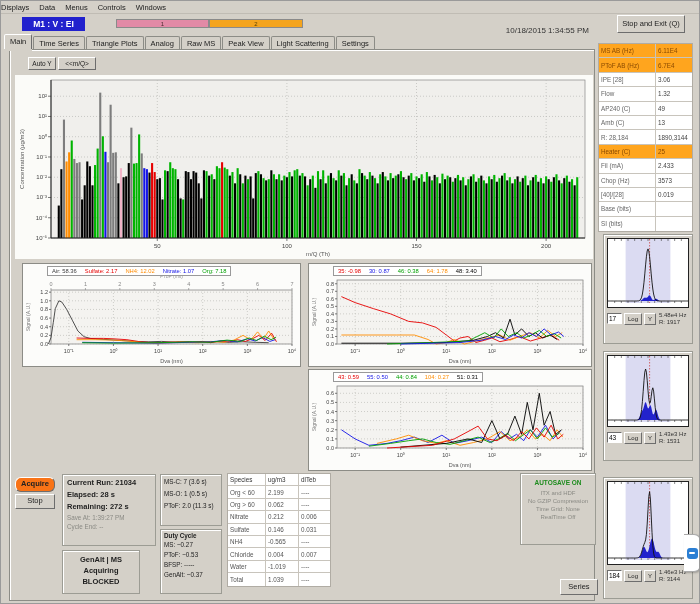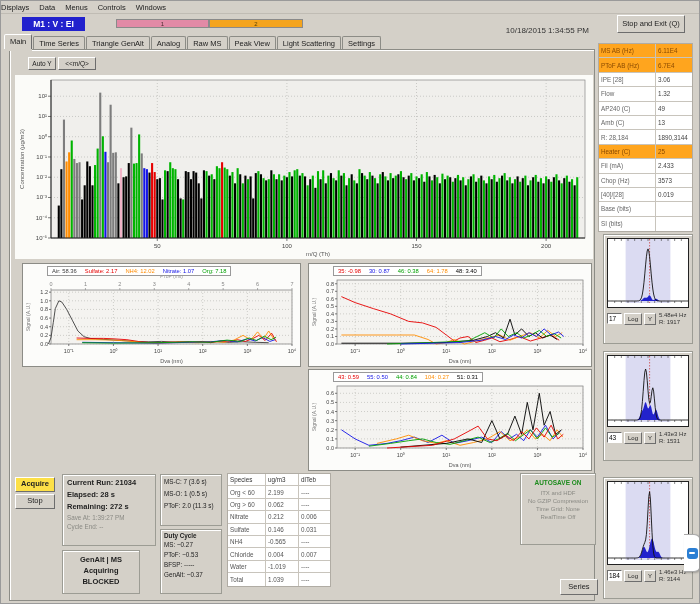--- a/index.html
+++ b/index.html
@@ -55,21 +55,21 @@
   .st-val { flex:1; padding-left:2px; color:#444; }
   .st-row.hl { background:#ffa51e; }
   .st-row.hl .st-label, .st-row.hl .st-val { color:#8a4a00; }
   .peakbox { left:602px; width:90px; }
   .peakbox .plotwrap { margin:3px; background:#fff; border:1px solid #222; }
   .pcaption { display:flex; gap:2px; padding:1px 2px 2px 3px; align-items:center; }
   .pcaption input { width:15px; height:11px; font-size:6.5px; border:1px solid;
                     border-color:#6d6d6d #fff #fff #6d6d6d; padding:0 1px; font-family:inherit; }
   .pbtn { font-size:6px; height:12px; padding:0 3px; }
   .prate { font-size:6px; color:#333; line-height:1.15; margin-left:1px; }
-  #acquire { left:14px; top:476px; width:40px; height:15px; background:#fde047; font-weight:bold; }
+  #acquire { left:14px; top:476px; width:40px; height:15px; background:#f97316; font-weight:bold;border-radius:6px; }
   #stopbtn { left:14px; top:493px; width:40px; height:15px; }
   .infobox { border:1px solid #9c9c94; box-shadow: inset 1px 1px 0 #fff; background:#d4d0c8;
              font-size:7.3px; color:#222; }
   #runbox { left:61px; top:473px; width:94px; height:72px; padding:3px 4px; }
   #runbox .b { font-weight:bold; margin-bottom:3px; font-size:7.5px; }
   #runbox .g { color:#8a8a84; font-size:6.3px; margin-bottom:2px; }
   #modebox { left:61px; top:549px; width:78px; height:44px; text-align:center; padding-top:4px; }
   #modebox div { font-weight:bold; font-size:7.5px; margin-bottom:2px; }
   #timebox { left:159px; top:473px; width:62px; height:52px; padding:3px 3px; font-size:6.3px; }
   #timebox div { margin-bottom:5px; }
@@ -117,21 +117,21 @@
   </div>
   <div id="pbar2" class="abs pbar">
     <span>2</span>
   </div>
   <div id="datetime" class="abs">10/18/2015 1:34:55 PM</div>
   <button id="stopexit" class="btn abs">Stop and Exit (Q)</button>
 
   <div id="tabbar" class="abs">
       <span class="tab active">Main</span>
       <span class="tab">Time Series</span>
-      <span class="tab">Triangle GenAlt</span>
+      <span class="tab">Triangle Plots</span>
       <span class="tab">Analog</span>
       <span class="tab">Raw MS</span>
       <span class="tab">Peak View</span>
       <span class="tab">Light Scattering</span>
       <span class="tab">Settings</span>
     </div>
   <div id="content-frame" class="abs"></div>
 
   <button id="autoy" class="btn abs">Auto Y</button>
   <button id="mqbtn" class="btn abs">&lt;&lt;m/Q&gt;</button>

